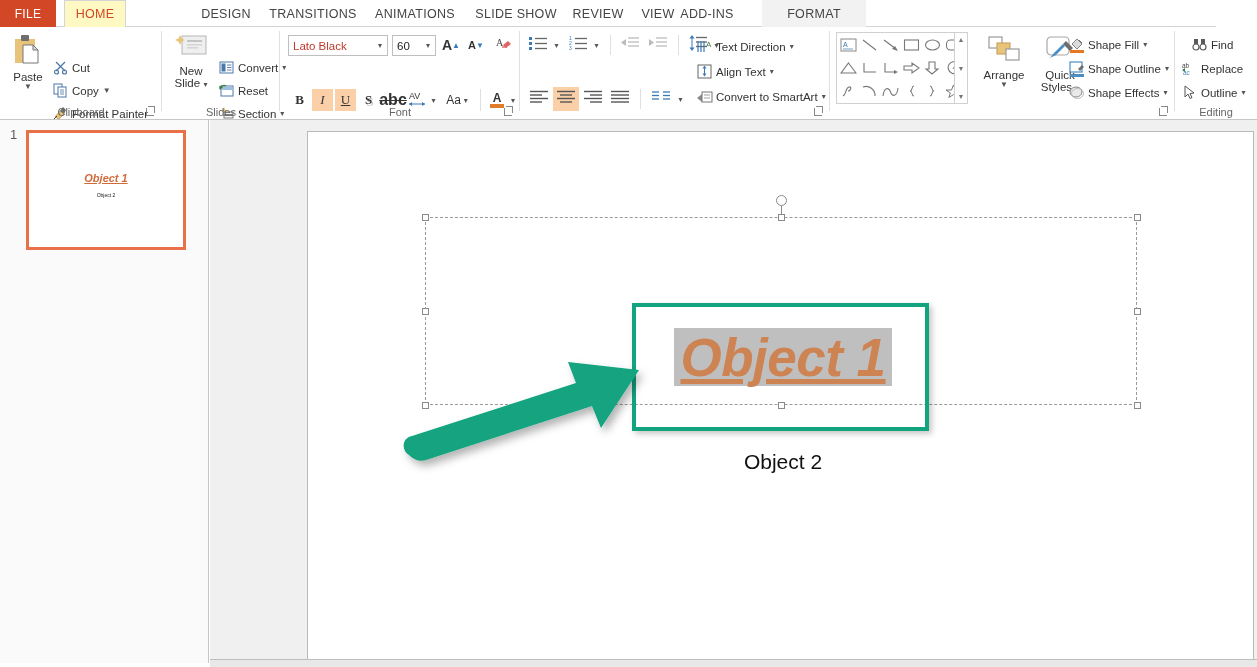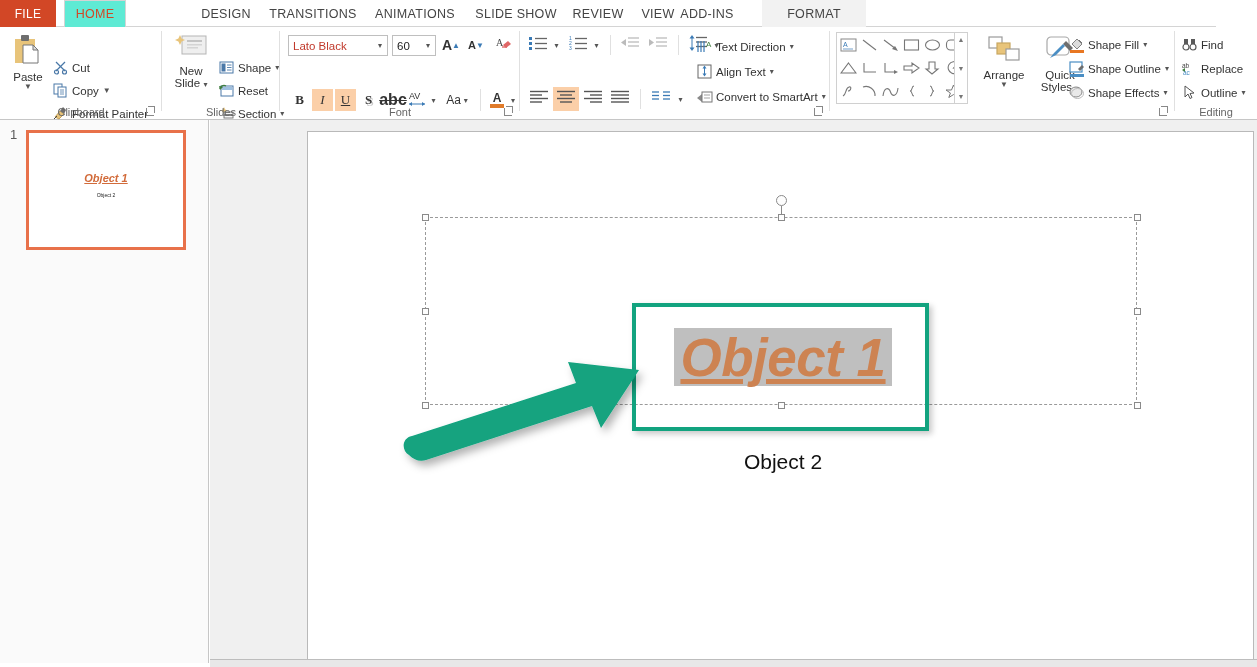--- a/index.html
+++ b/index.html
@@ -22,21 +22,21 @@
     position:absolute; top:0; height:27px;
     display:flex; align-items:center; justify-content:center;
     font-size:12.5px; color:#444; letter-spacing:.3px;
     cursor:default; user-select:none;
   }
   .tab.file {
     background:#d24726; color:#fff; font-size:12px;
   }
   .tab.active {
     color:#d24726;
-    background:#5eead4;
+    background:#fef9c3;
     border-left:1px solid #d4d4d4;
     border-right:1px solid #d4d4d4;
     border-top:1px solid #d4d4d4;
     border-bottom:1px solid #fff;
     height:28px;
   }
   .tab.ctx {
     background:#f2f2f2;
   }
 
@@ -325,21 +325,21 @@
       <div class="smbtn" style="left:56px; top:31px;">
         <span class="ico">
           <svg width="15" height="14" viewBox="0 0 15 14">
             <rect x="1" y="1" width="13" height="11" fill="#fff" stroke="#4a78a8" stroke-width="1"></rect>
             <rect x="2.5" y="2.5" width="4" height="8" fill="#4a78a8"></rect>
             <line x1="8" y1="4" x2="12.5" y2="4" stroke="#4a78a8" stroke-width=".9"></line>
             <line x1="8" y1="6.5" x2="12.5" y2="6.5" stroke="#4a78a8" stroke-width=".9"></line>
             <line x1="8" y1="9" x2="12.5" y2="9" stroke="#4a78a8" stroke-width=".9"></line>
           </svg>
         </span>
-        <span>Shape</span>
+        <span>Convert</span>
         <span class="car">▾</span>
       </div>
 
       <div class="smbtn" style="left:56px; top:54px;text-align:right;">
         <span class="ico">
           <svg width="15" height="14" viewBox="0 0 15 14">
             <rect x="2" y="2" width="12" height="10" fill="#fff" stroke="#4a78a8" stroke-width="1"></rect>
             <rect x="3" y="3" width="10" height="3" fill="#9fc0e0"></rect>
             <path d="M1 5 a4 4 0 0 1 6-3" fill="none" stroke="#3f7d3f" stroke-width="1.4"></path>
             <polygon points="0,2 4,3 1,6" fill="#3f7d3f"></polygon>
@@ -775,21 +775,21 @@
         </span>
         <span>Shape Effects</span>
         <span class="car">▾</span>
       </div>
 
       <div class="dialog-launcher" style="right:6px;"></div>
       <div class="grp-sep" style="right:0;"></div>
     </div>
 
     <div class="grp" style="left:1175px;width:82px;">
-      <div class="smbtn" style="left:6px; top:8px;">
+      <div class="smbtn" style="left:16px; top:8px;">
         <span class="ico">
           <svg width="15" height="15" viewBox="0 0 15 15">
             <rect x="2" y="2" width="4" height="5" fill="#5a5a5a"></rect>
             <rect x="9" y="2" width="4" height="5" fill="#5a5a5a"></rect>
             <circle cx="4" cy="10" r="3" fill="#fff" stroke="#5a5a5a" stroke-width="1.2"></circle>
             <circle cx="11" cy="10" r="3" fill="#fff" stroke="#5a5a5a" stroke-width="1.2"></circle>
           </svg>
         </span>
         <span>Find</span>
       </div>

